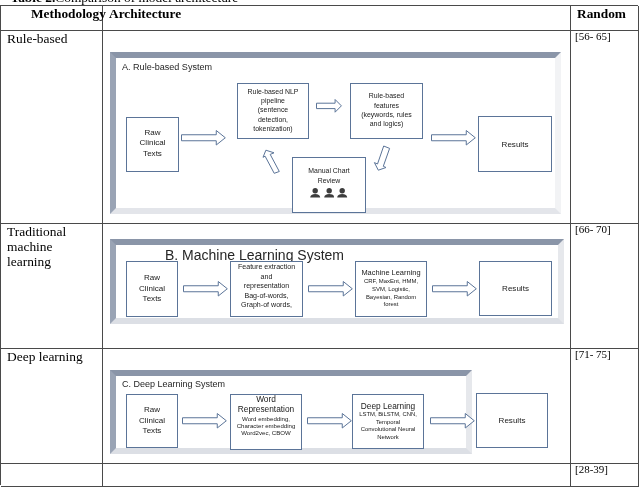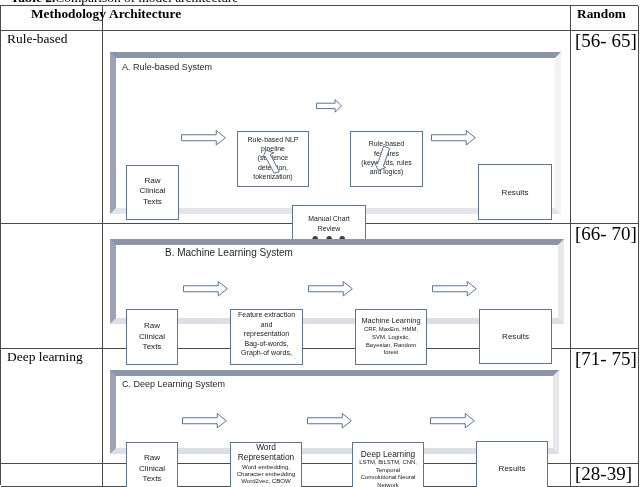--- a/index.html
+++ b/index.html
@@ -18,33 +18,33 @@
   
   .tbl{position:absolute;left:0px;top:5px;width:638px;height:480px;
        border-top:1.2px solid #4a4a4a;border-left:1.2px solid #4a4a4a;
        box-sizing:border-box;}
   .vline{position:absolute;width:1.2px;background:#4a4a4a;}
   .hline{position:absolute;height:1.2px;background:#4a4a4a;}
 
   .cell{position:absolute;font-family:"Liberation Serif",serif;color:#000;}
   .hdr{font-weight:bold;font-size:13.35px;}
   .meth{font-size:13.45px;line-height:15.1px;}
-  .exa{font-size:19px;}
+  .exa{font-size:11px;}
 
   
   .diag{position:absolute;box-sizing:border-box;
         border:6px solid #0c4a6e;background:#fff;}
   .diag .ttl{position:absolute;font-family:"Liberation Sans",sans-serif;
              color:#262626;white-space:nowrap;}
 
   
   .bx{position:absolute;box-sizing:border-box;border:1px solid #5b7498;
       background:#fff;display:flex;flex-direction:column;
       align-items:center;justify-content:center;
-      font-family:"Liberation Sans",sans-serif;color:#1a1a1a;text-align:center;margin-top:48px;}
+      font-family:"Liberation Sans",sans-serif;color:#1a1a1a;text-align:center;}
   .bx .ln{display:block;width:100%;}
   .bx .big{display:block;width:100%;}
 
   
   svg.arw{position:absolute;overflow:visible;}
   svg.arw path{fill:#ffffff;stroke:#5b7498;stroke-width:1;
                stroke-linejoin:miter;}
 
   .people{display:flex;flex-direction:row;justify-content:center;align-items:center;}
   .people svg{display:block;}
@@ -66,20 +66,21 @@
     <div class="hline" style="left:0;top:216.9px;width:638px;"></div>
     <div class="hline" style="left:0;top:341.8px;width:638px;"></div>
     <div class="hline" style="left:0;top:456.9px;width:638px;"></div>
     <div class="hline" style="left:0;top:480px;width:638px;"></div>
 
     <div class="cell hdr" style="left:6px;top:0px;margin-left:24px;">Methodology</div>
     <div class="cell hdr" style="left:108px;top:0px;">Architecture</div>
     <div class="cell hdr" style="left:576px;top:0px;">Random</div>
 
     <div class="cell meth" style="left:6px;top:25px;width:95px;">Rule-based</div>
+    <div class="cell meth" style="left:6px;top:218px;width:66px;">Traditional machine learning</div>
     <div class="cell meth" style="left:6px;top:343px;width:95px;">Deep learning</div>
 
     <div class="cell exa" style="left:574px;top:24px;">[56- 65]</div>
     <div class="cell exa" style="left:574px;top:217px;">[66- 70]</div>
     <div class="cell exa" style="left:574px;top:342px;">[71- 75]</div>
     <div class="cell exa" style="left:574px;top:457px;">[28-39]</div>
   </div>
 
   <div class="diag" style="left:110px;top:52px;width:451px;height:162px;
               border-top-color:#8a95a8;border-left-color:#9aa4b5;
@@ -143,21 +144,21 @@
       <path d="M1.0 8.3 L3.9 1.2 L12.0 3.8 L8.2 5.4 L17.3 22.5 L12.2 24.3 L3.1 7.2 Z"></path>
     </svg>
     <svg class="arw" style="left:256px;top:86px;" width="20" height="28" viewBox="0 0 20 28">
       <path d="M11.7 2.0 L17.6 4.4 L11.3 22.3 L14.0 23.5 L6.3 26.2 L2.4 18.6 L5.5 20.0 Z"></path>
     </svg>
   </div>
 
   <div class="diag" style="left:110px;top:239px;width:454px;height:85px;
               border-top-color:#8a95a8;border-left-color:#9aa4b5;
               border-right-color:#e6e8ec;border-bottom-color:#dcdfe5;">
-    <div class="ttl" style="left:6px;top:2px;font-size:10px;padding-left:43px;">B. Machine Learning System</div>
+    <div class="ttl" style="left:6px;top:2px;font-size:14px;padding-left:43px;">B. Machine Learning System</div>
 
     <div class="bx" style="left:10px;top:16px;width:52px;height:56px;font-size:8.05px;line-height:10.6px;">
       <span class="ln">Raw</span>
       <span class="ln">Clinical</span>
       <span class="ln">Texts</span>
     </div>
 
     <div class="bx" style="left:114px;top:16px;width:73px;height:56px;font-size:7.1px;line-height:9.65px;padding-bottom:4px;">
       <span class="ln">Feature extraction</span>
       <span class="ln">and</span>
@@ -182,21 +183,21 @@
       <path d="M0.5 4.75 H35.25 V0.5 L44.3 7.75 L35.25 15.0 V10.75 H0.5 Z"></path>
     </svg>
     <svg class="arw" style="left:191.8px;top:35.8px;" width="45" height="16" viewBox="0 0 45 16">
       <path d="M0.5 4.75 H35.25 V0.5 L44.3 7.75 L35.25 15.0 V10.75 H0.5 Z"></path>
     </svg>
     <svg class="arw" style="left:316.3px;top:35.8px;" width="45" height="16" viewBox="0 0 45 16">
       <path d="M0.5 4.75 H35.25 V0.5 L44.3 7.75 L35.25 15.0 V10.75 H0.5 Z"></path>
     </svg>
   </div>
 
-  <div class="diag" style="left:110px;top:370px;width:449px;height:84px;
+  <div class="diag" style="left:110px;top:370px;width:362px;height:84px;
               border-top-color:#8a95a8;border-left-color:#9aa4b5;
               border-right-color:#e6e8ec;border-bottom-color:#dcdfe5;">
     <div class="ttl" style="left:6px;top:3px;font-size:9.0px;">C. Deep Learning System</div>
 
     <div class="bx" style="left:10px;top:18px;width:52px;height:54px;font-size:8.05px;line-height:10.6px;">
       <span class="ln">Raw</span>
       <span class="ln">Clinical</span>
       <span class="ln">Texts</span>
     </div>
 

